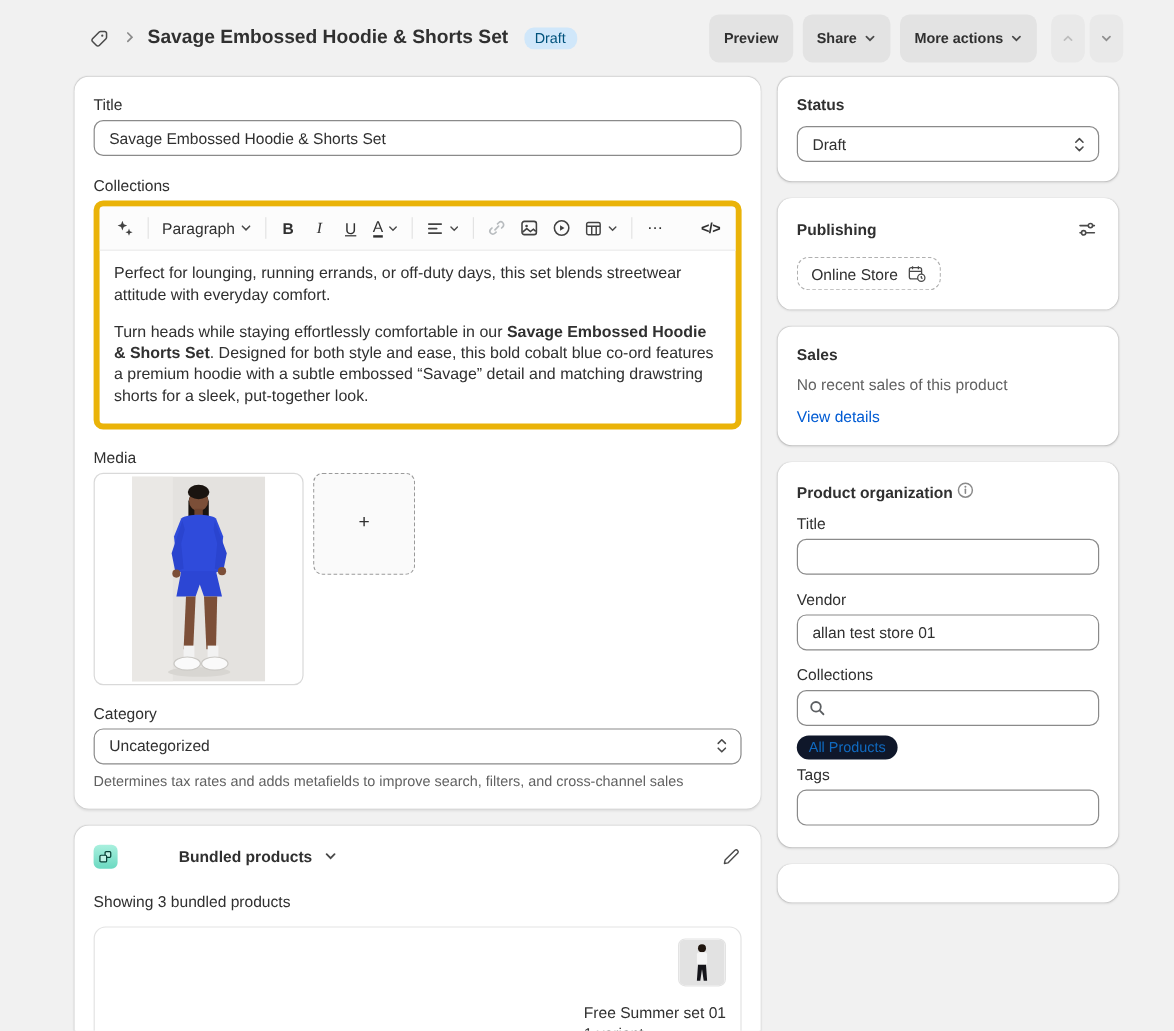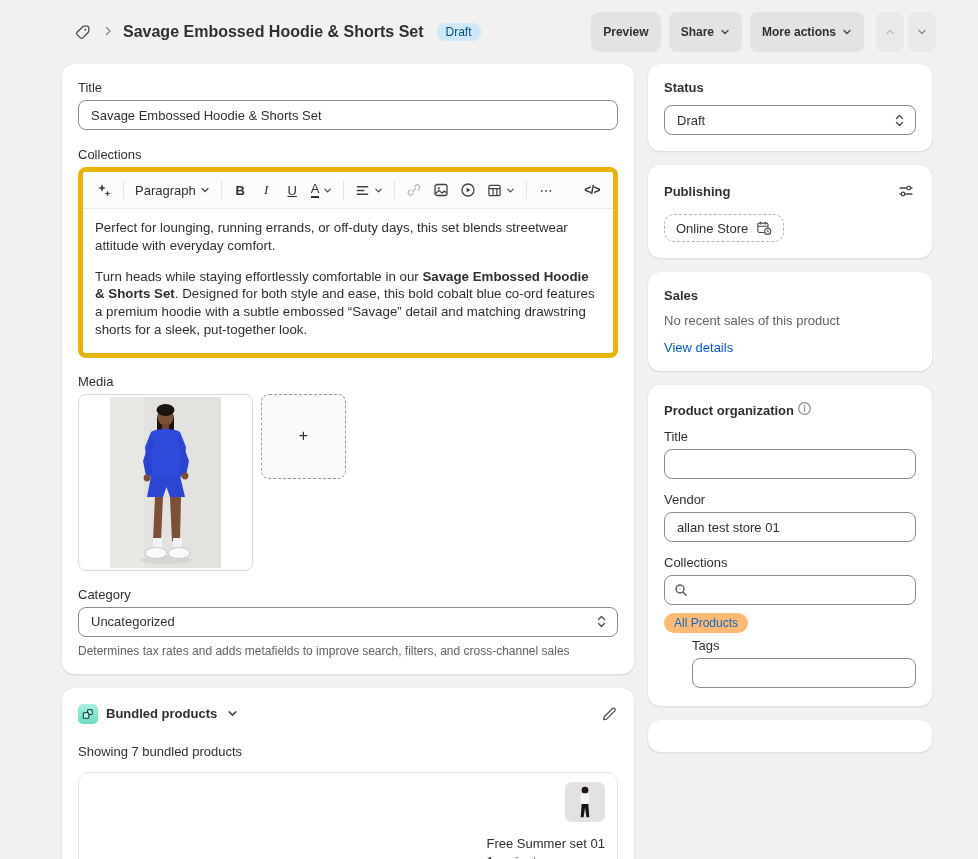--- a/index.html
+++ b/index.html
@@ -52,44 +52,44 @@
   
   .media-row { display:flex; gap:8px; align-items:flex-start; }
   .media-tile { width:175px; height:177px; border:1px solid #d9d9d9; border-radius:8px; background:#fff;
                 display:flex; align-items:center; justify-content:center; overflow:hidden; cursor:pointer; }
   .add-tile { width:85px; height:85px; border:1px dashed #9a9a9a; border-radius:8px; background:#fafafa;
               display:flex; align-items:center; justify-content:center; font-size:16px; color:#303030; cursor:pointer; }
   
   .bundle-head { display:flex; align-items:center; gap:8px; }
   .bundle-icon { width:20px; height:20px; border-radius:5px; background:linear-gradient(180deg,#a9f0de,#6bd9c1);
                  display:flex; align-items:center; justify-content:center; flex:none; }
-  .bundle-title { font-size:13px; font-weight:700; }
+  .bundle-title { font-size:13px; font-weight:700;margin-left:43px; }
   .icon-btn { background:none; border:none; padding:2px; cursor:pointer; display:inline-flex; }
   .ml-auto { margin-left:auto; }
   .showing { font-size:13px; margin:20px 0 13px; }
   .bundle-list { border:1px solid #e3e3e3; border-radius:10px; overflow:hidden; background:#fff; }
   .b-row { display:flex; align-items:flex-end; gap:14px; padding:9px 12px; cursor:pointer;flex-direction:column; }
   .b-row + .b-row { border-top:1px solid #ebebeb; }
   .thumb { width:40px; height:40px; border:1px solid #e3e3e3; border-radius:6px; overflow:hidden; flex:none; background:#fff; }
   .b-name { font-size:13px; }
   .b-variants { font-size:13px; margin-top:3px; }
   
   .card-h { font-size:13px; font-weight:700; margin:0; }
   .head-row { display:flex; align-items:center; justify-content:space-between;gap:24px; }
   .mb10 { margin-bottom:10px; }
   .chip-dashed { display:inline-flex; align-items:center; gap:8px; border:1px dashed #b0b0b0; border-radius:10px;
                  padding:5px 11px; font-size:13px; margin-top:13px; cursor:pointer; background:#fff; }
   .sales-msg { font-size:13px; color:#616161; margin:10px 0 12px; }
   .link { font-size:13px; color:#005bd3; text-decoration:none; cursor:pointer; }
   .fgroup { margin-bottom:13px; }
-  .fgroup:last-child { margin-bottom:2px;margin-left:28px; }
+  .fgroup:last-child { margin-bottom:2px; }
   .search-wrap { position:relative; }
   .search-wrap .s-icon { position:absolute; left:10px; top:8px; }
   .search-input { padding-left:31px; }
-  .tag-chip { display:inline-flex; align-items:center; background:#fdba74; color:#106ac0; font-size:12px;
+  .tag-chip { display:inline-flex; align-items:center; background:#0f172a; color:#106ac0; font-size:12px;
               padding:3px 10px; border-radius:10px; margin:8px 0 5px; cursor:pointer; }
   .org-head { display:flex; align-items:center; gap:3px; margin-bottom:10px; }
 </style>
 </head>
 <body>
 
 <header class="topbar">
   <div class="crumbs">
     <span class="icon-btn">
       <svg width="17" height="17" viewBox="0 0 20 20" fill="none">
@@ -277,21 +277,21 @@
           <svg width="11" height="11" viewBox="0 0 10 10">
               <path d="M2 3.5 5 6.5 8 3.5" stroke="#4a4a4a" stroke-width="1.4" fill="none" stroke-linecap="round"></path>
             </svg>
         </span>
         <button class="icon-btn ml-auto">
           <svg width="15" height="15" viewBox="0 0 18 18" fill="none">
               <path d="m3.2 16.3.7-3.4L13.8 3a2 2 0 0 1 2.8 2.8l-9.9 9.9-3.5.6z" stroke="#4a4a4a" stroke-width="1.4" stroke-linejoin="round"></path>
             </svg>
         </button>
       </div>
-      <div class="showing">Showing 7 bundled products</div>
+      <div class="showing">Showing 3 bundled products</div>
       <div class="bundle-list">
         <div class="b-row">
           <span class="thumb">
             <svg width="38" height="38" viewBox="0 0 40 40">
                 <rect width="40" height="40" fill="#e2e2e2"></rect>
                 <circle cx="20" cy="7.5" r="3.5" fill="#20160f"></circle>
                 <rect x="15.5" y="11" width="9" height="11" rx="2" fill="#f6f6f6"></rect>
                 <path d="M16.5 22h7l1 14h-3l-1.5-10-1.5 10h-3z" fill="#15151a"></path>
               </svg>
           </span>

